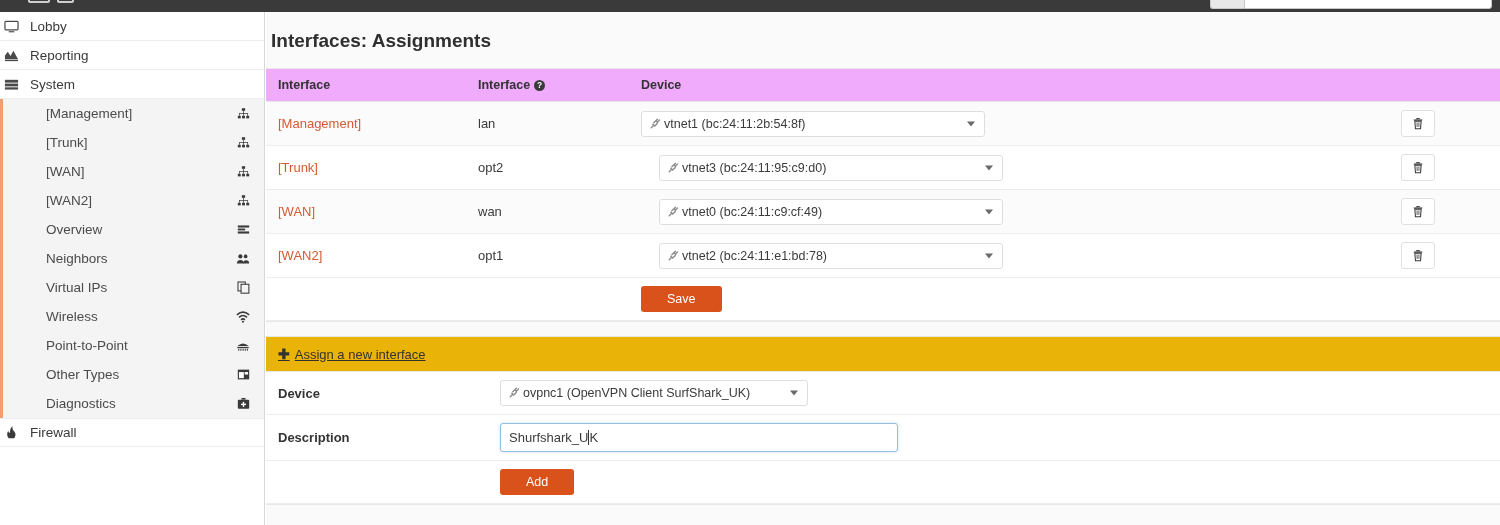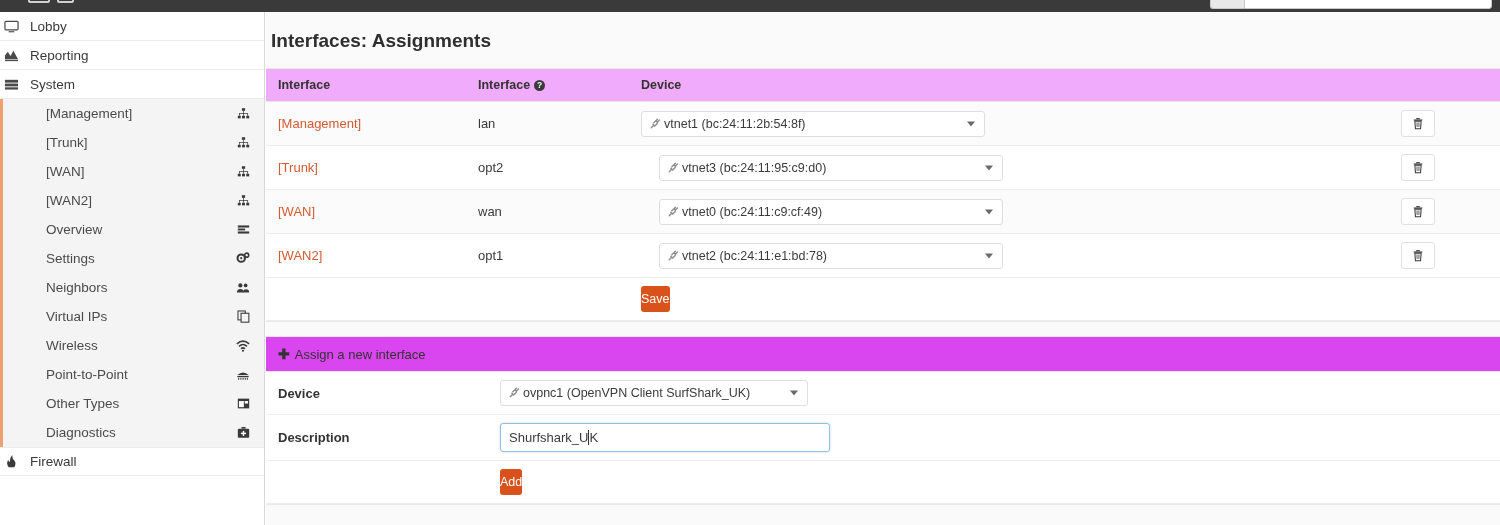--- a/index.html
+++ b/index.html
@@ -229,53 +229,54 @@
     cursor: pointer;
   }
 
   .btn-orange {
     background: #d9521c;
     color: #ffffff;
     border: none;
     border-radius: 3px;
     font-size: 12.5px;
     font-family: "Liberation Sans", sans-serif;
-    padding: 6px 0;
+    padding: 6px 26px;
     cursor: pointer;
   }
 
   .save-row td { border-bottom: none; }
 
   .gap { height: 14px; background: #fafafa; }
 
   .newif-header {
     padding: 9px 0 9px 12px;
     font-size: 13px;
     color: #333;
-    background: #d946ef;
+    background: #eab308;
     border-bottom: 1px solid #e7e7e7;
     font-weight: normal;
+    text-decoration: underline;
   }
   .plus { font-weight: bold; margin-right: 5px; font-size: 14px; }
 
   table.newif {
     width: 100%;
     border-collapse: collapse;
     table-layout: fixed;
   }
   table.newif td {
     padding: 8px 0 8px 12px;
     border-bottom: 1px solid #ededed;
     vertical-align: middle;
     font-size: 13px;
   }
   td.lbl-cell { width: 222px; font-weight: bold; color: #333; }
 
   .text-input {
-    width: 330px; height: 29px;
+    width: 398px; height: 29px;
     border: 1px solid #94c0e0;
     border-radius: 3px;
     background: #ffffff;
     font-size: 13px;
     font-family: "Liberation Sans", sans-serif;
     color: #3b3b3b;
     padding: 0 8px;
     position: relative;
     display: flex;
     align-items: center;
@@ -413,30 +414,20 @@
       <span class="lbl">Overview</span>
       <span class="ico-r">
         <svg width="13" height="13" viewBox="0 0 16 16">
             <rect x="1" y="3" width="14" height="2.6" fill="#3a3a3a"></rect>
             <rect x="1" y="6.8" width="9" height="2.3" fill="#3a3a3a"></rect>
             <rect x="1" y="10.4" width="14" height="2.6" fill="#3a3a3a"></rect>
           </svg>
       </span>
     </div>
 
-    <div class="nav-sub">
-      <span class="lbl">Settings</span>
-      <span class="ico-r">
-        <svg width="14" height="14" viewBox="0 0 16 16">
-            <circle cx="6" cy="7" r="4.2" fill="none" stroke="#3a3a3a" stroke-width="2.4"></circle>
-            <circle cx="6" cy="7" r="1.2" fill="#3a3a3a"></circle>
-            <circle cx="12.2" cy="3.6" r="2.3" fill="none" stroke="#3a3a3a" stroke-width="1.8"></circle>
-          </svg>
-      </span>
-    </div>
 
     <div class="nav-sub">
       <span class="lbl">Neighbors</span>
       <span class="ico-r">
         <svg width="14" height="14" viewBox="0 0 16 16">
             <circle cx="5" cy="5" r="2.4" fill="#3a3a3a"></circle>
             <circle cx="11" cy="5" r="2.1" fill="#3a3a3a"></circle>
             <path d="M1 13 q0-4 4-4 q4 0 4 4 Z" fill="#3a3a3a"></path>
             <path d="M8.2 13 q0-3.6 3.4-3.6 q3.4 0 3.4 3.6 Z" fill="#3a3a3a"></path>
           </svg>

